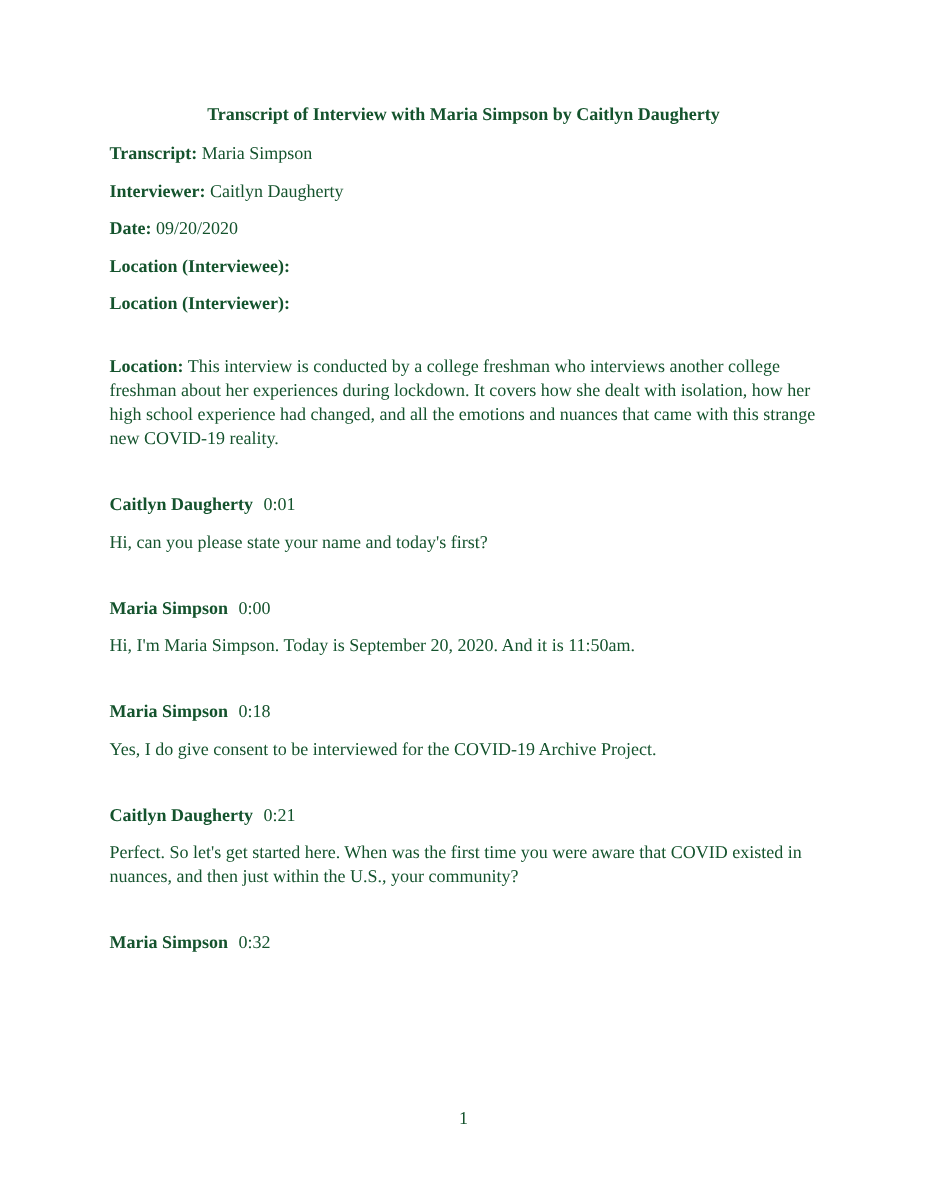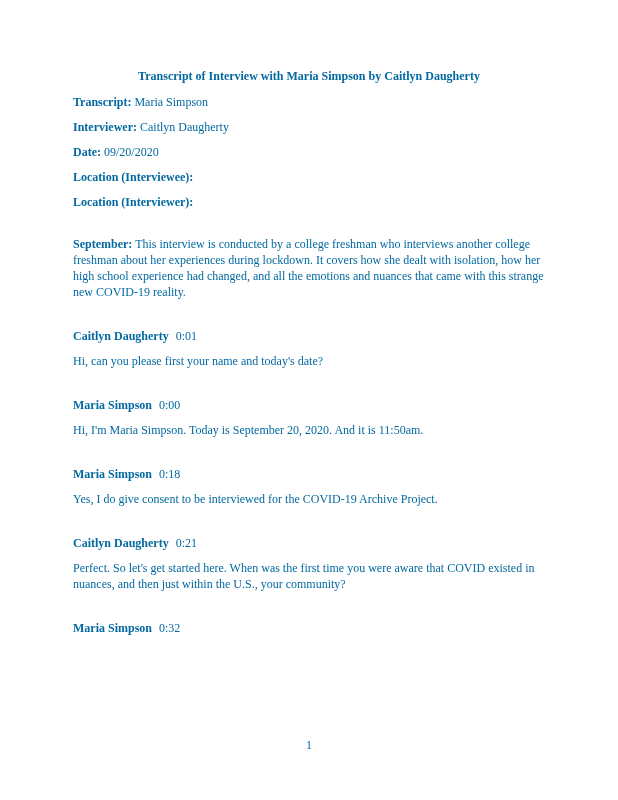--- a/index.html
+++ b/index.html
@@ -7,21 +7,21 @@
     padding: 0;
     background: #ffffff;
   }
   .page {
     position: relative;
     width: 618px;
     height: 800px;
     box-sizing: border-box;
     padding: 68px 73px 0 73px;
     background: #ffffff;
-    color: #0369a1;
+    color: #14532d;
     font-family: "Liberation Serif", "DejaVu Serif", serif;
     font-size: 12px;
     line-height: 16px;
     overflow: hidden;
   }
   .title {
     font-size: 12px;
     font-weight: bold;
     text-align: center;
     margin: 0 0 10px 0;
@@ -79,29 +79,29 @@
   <p class="meta-line">
     <span class="bold">Location (Interviewee):</span>
     <span></span>
   </p>
   <p class="meta-line">
     <span class="bold">Location (Interviewer):</span>
     <span></span>
   </p>
 
   <p class="abstract">
-    <span class="bold">September:</span>
+    <span class="bold">Location:</span>
     <span>This interview is conducted by a college freshman who interviews another college freshman about her experiences during lockdown. It covers how she dealt with isolation, how her high school experience had changed, and all the emotions and nuances that came with this strange new COVID-19 reality.</span>
   </p>
 
   <section class="dialogue-block">
     <p class="speaker-line">
       <span>Caitlyn Daugherty</span><span class="timestamp">0:01</span>
     </p>
-    <p class="utterance">Hi, can you please first your name and today's date?</p>
+    <p class="utterance">Hi, can you please state your name and today's first?</p>
   </section>
 
   <section class="dialogue-block">
     <p class="speaker-line">
       <span>Maria Simpson</span><span class="timestamp">0:00</span>
     </p>
     <p class="utterance">Hi, I'm Maria Simpson. Today is September 20, 2020. And it is 11:50am.</p>
   </section>
 
 

